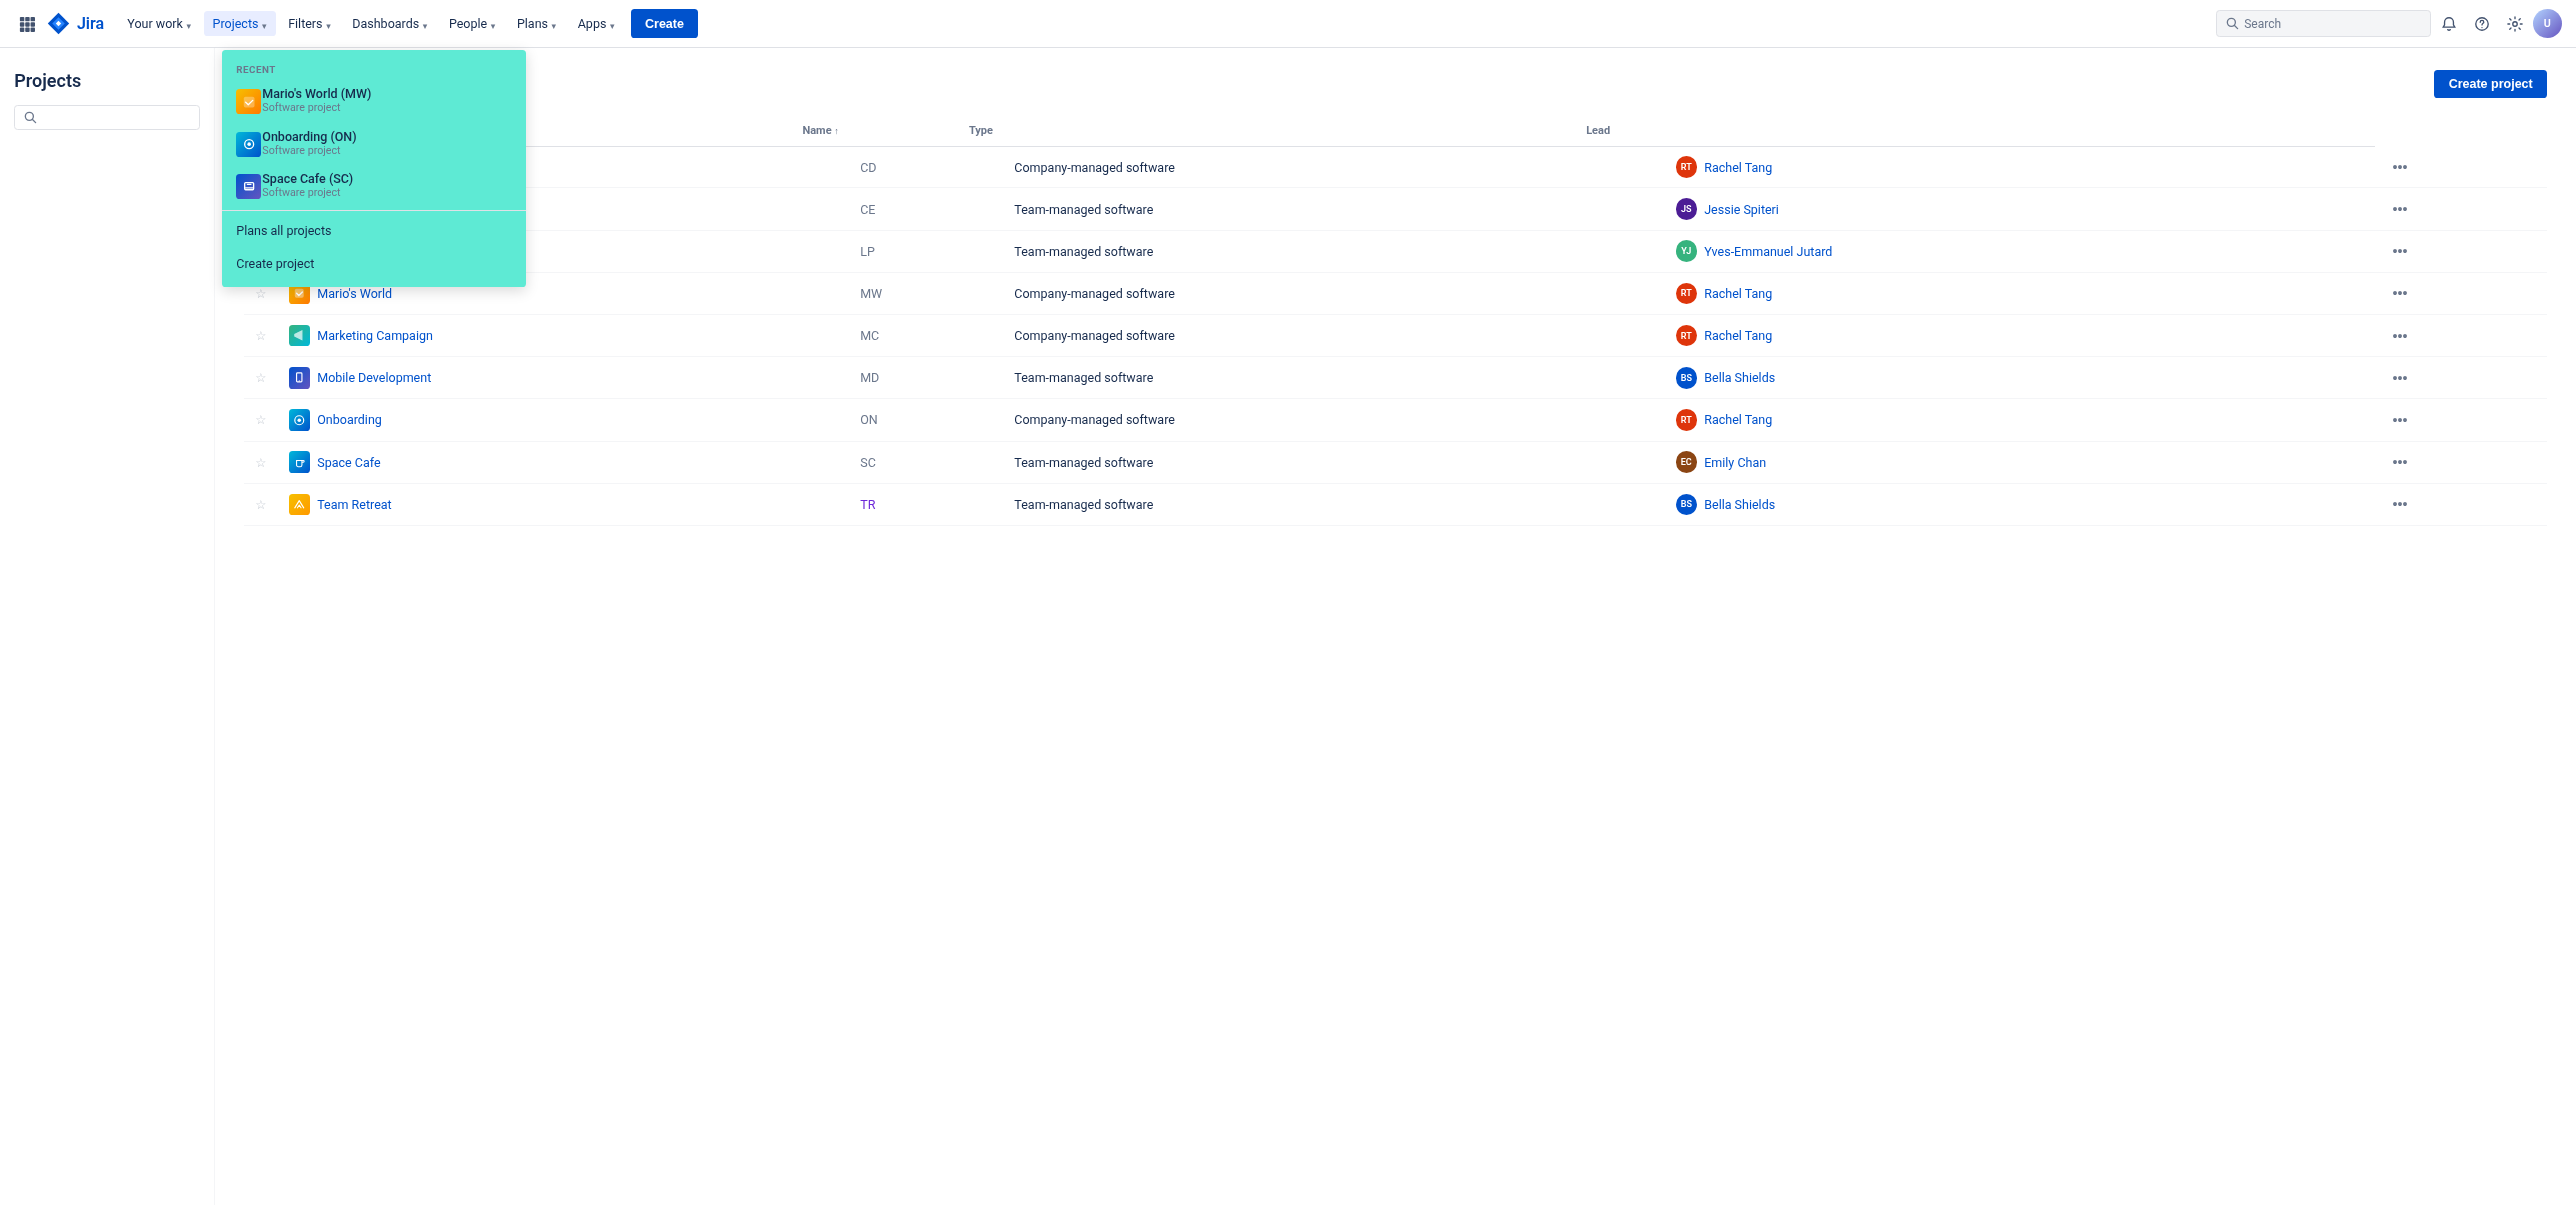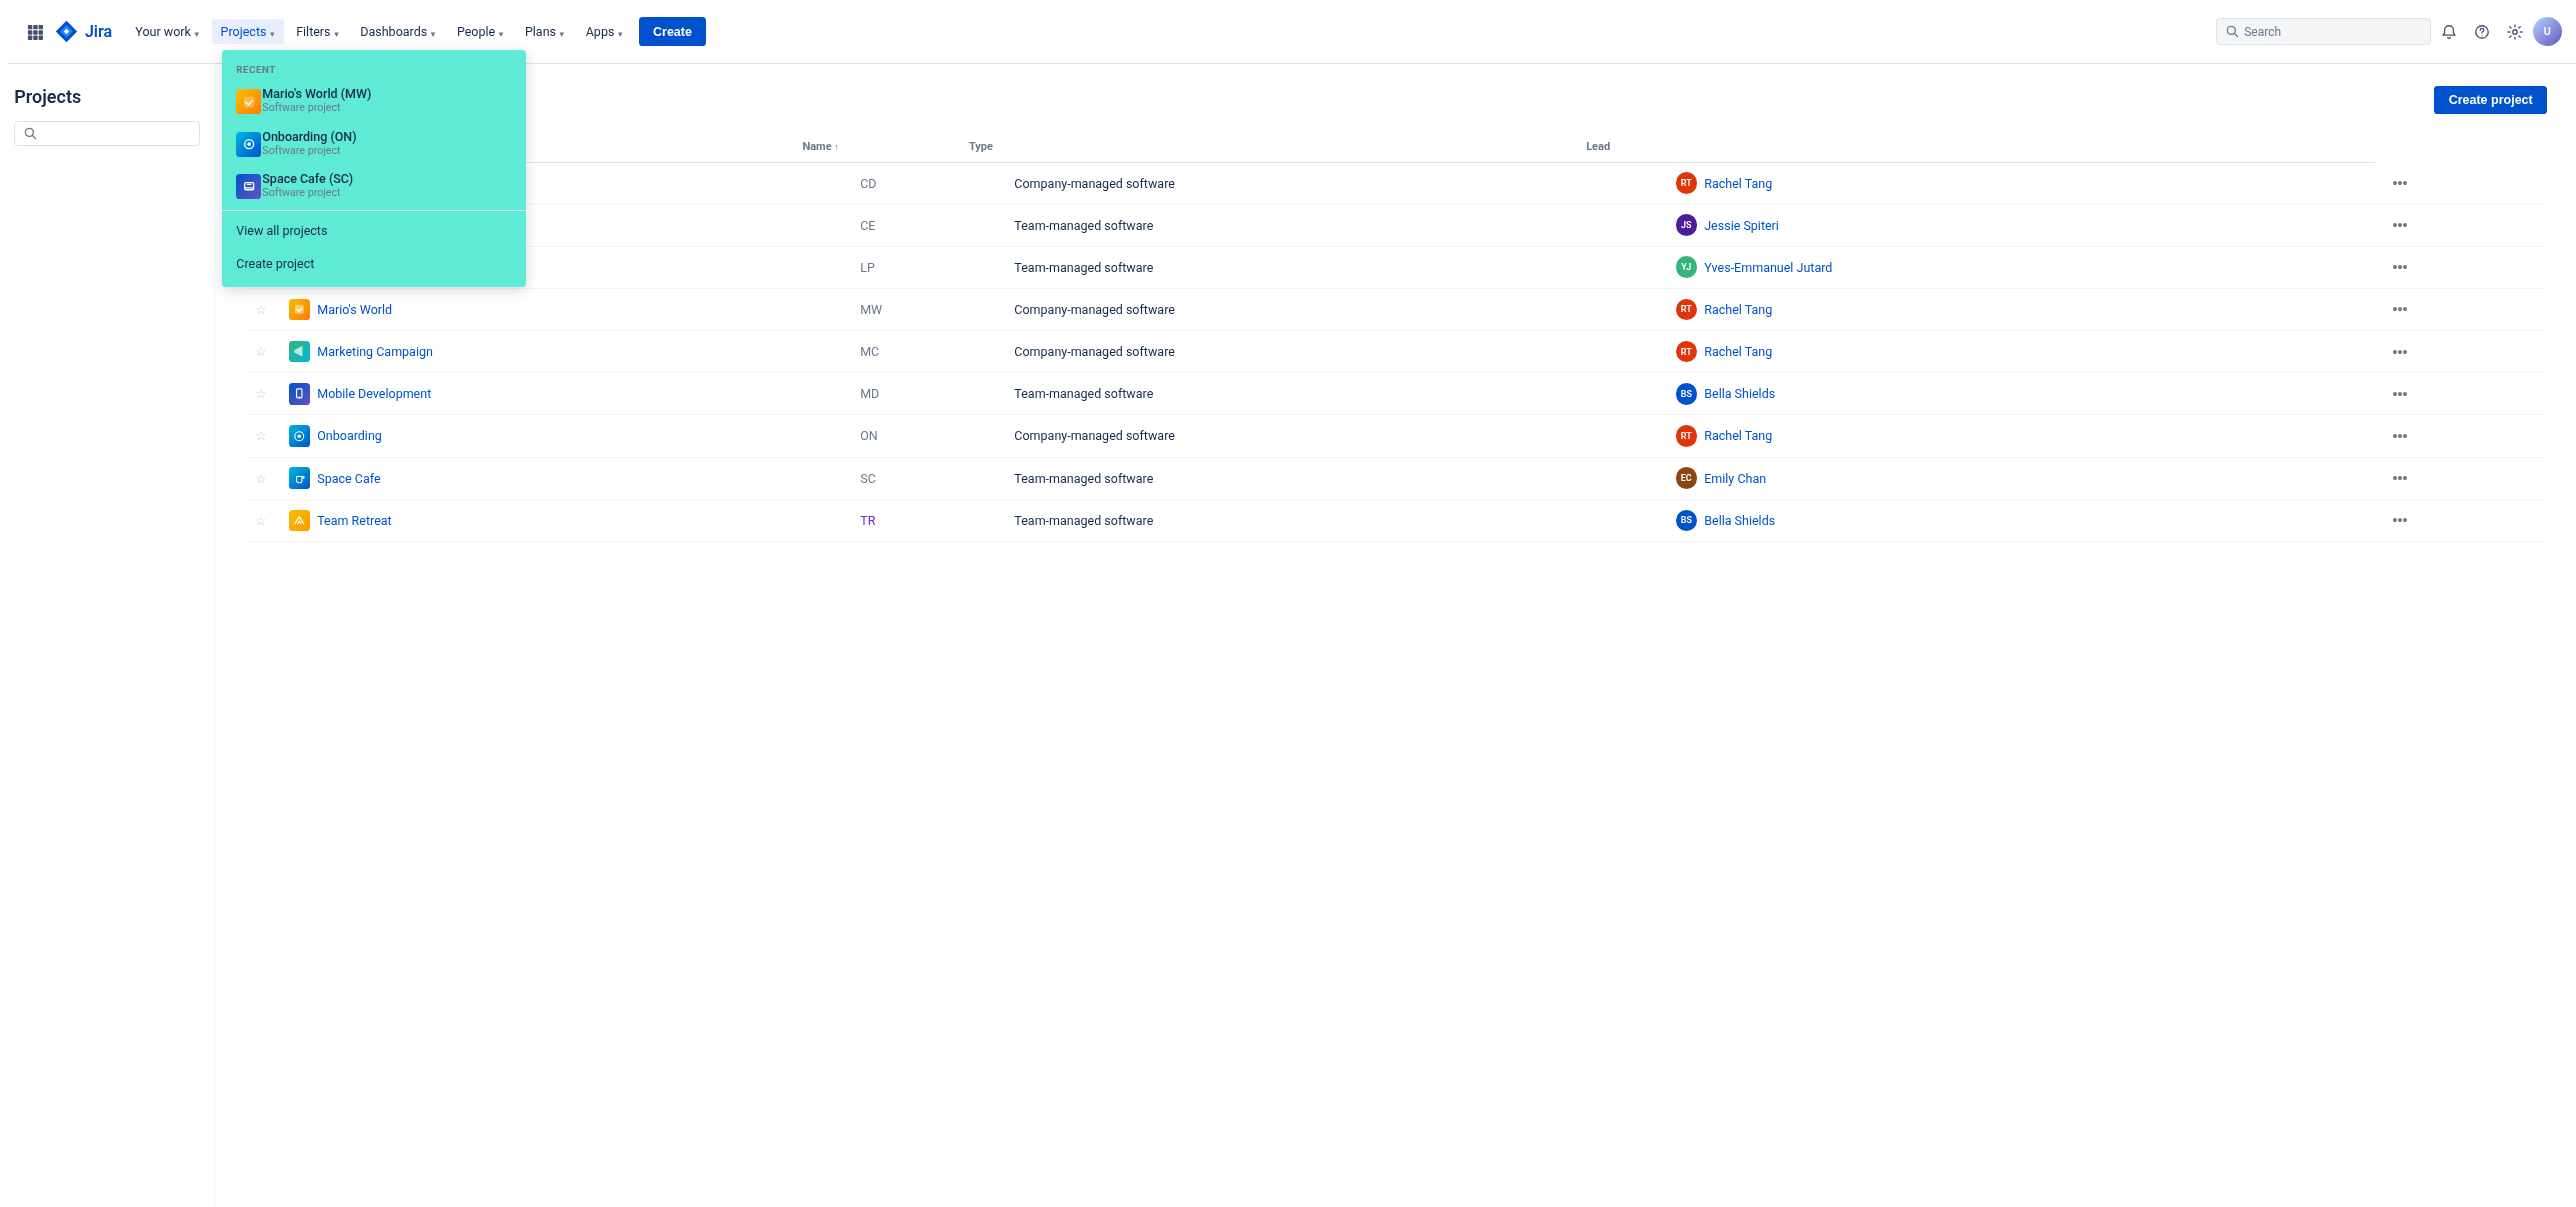--- a/index.html
+++ b/index.html
@@ -1,22 +1,22 @@
 <!DOCTYPE html>
 <html style="font-size:14.3px"><head>
   <meta charset="utf-8">
   <style>
     * { box-sizing: border-box; margin: 0; padding: 0; }
     body { font-family: -apple-system, BlinkMacSystemFont, 'Segoe UI', Roboto, sans-serif; background: #fff; color: #172b4d; font-size: 12.5px; }
 
     
     .topnav {
-      display: flex; align-items: center; height: 64px;
+      display: flex; align-items: center; height: 48px;
       background: #fff; border-bottom: 0.9px solid #dfe1e6;
-      padding: 0 14.3px; gap: 3.6px; position: relative; z-index: 100; margin-left: 8px;
+      padding: 0 14.3px; gap: 3.6px; position: relative; z-index: 100;
     }
     .topnav-grid-icon { width: 25px; height: 25px; display: flex; align-items: center; justify-content: center; cursor: pointer; color: #42526e; margin-right: 3.6px; }
     .topnav-logo { display: flex; align-items: center; gap: 5.4px; margin-right: 10.7px; cursor: pointer; }
     .topnav-logo-diamond { width: 25px; height: 25px; }
     .topnav-logo-text { font-size: 16px; font-weight: 600; color: #0052cc; }
     .nav-item {
       display: flex; align-items: flex-end; gap: 3.6px;
       padding: 5.4px 9px; border-radius: 3.6px; cursor: pointer;
       font-size: 12.5px; color: #172b4d; font-weight: 400;
       white-space: nowrap;
@@ -243,21 +243,21 @@
         </svg>
     </div>
     <div class="dropdown-recent-info">
       <span class="dropdown-recent-name">Space Cafe (SC)</span>
       <span class="dropdown-recent-sub">Software project</span>
     </div>
   </div>
 
   <div class="dropdown-divider"></div>
 
-  <div class="dropdown-link-item">View all projects</div>
+  <div class="dropdown-link-item">Plans all projects</div>
   <div class="dropdown-link-item">Create project</div>
 </div>
 
 <div class="main-layout">
 
   <aside class="sidebar">
     <h1 class="sidebar-title">Projects</h1>
     <div class="sidebar-search">
       <svg width="12.5" height="12.5" viewBox="0 0 14 14" fill="none">
         <circle cx="6" cy="6" r="4.5" stroke="#6b778c" stroke-width="1.5"></circle>

